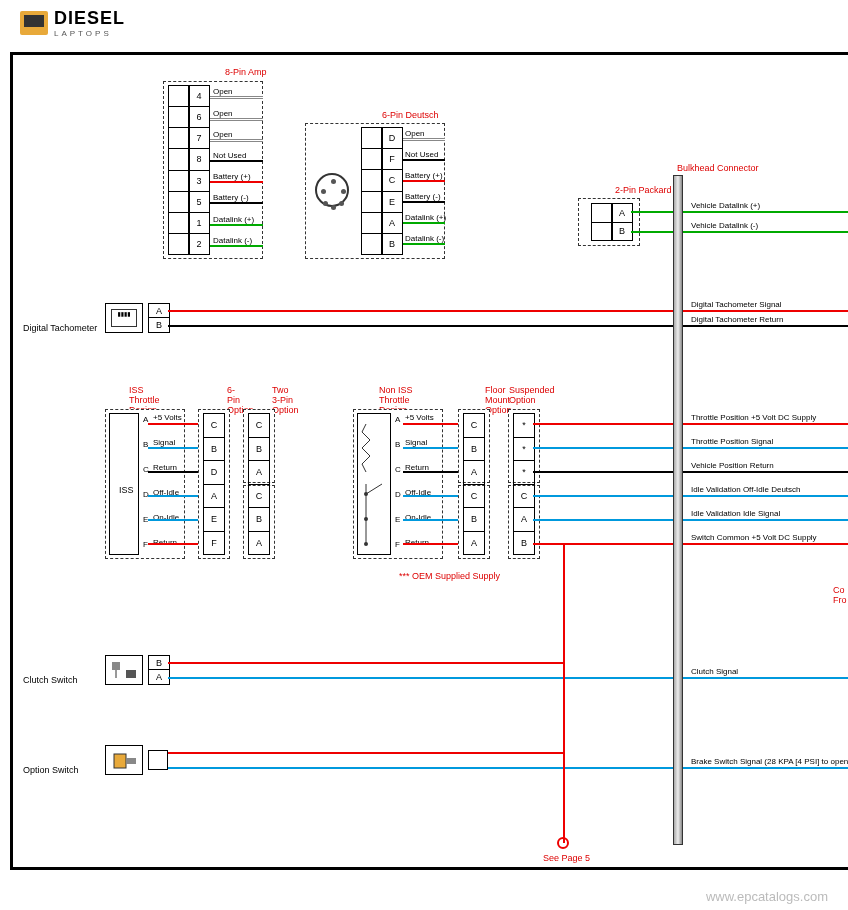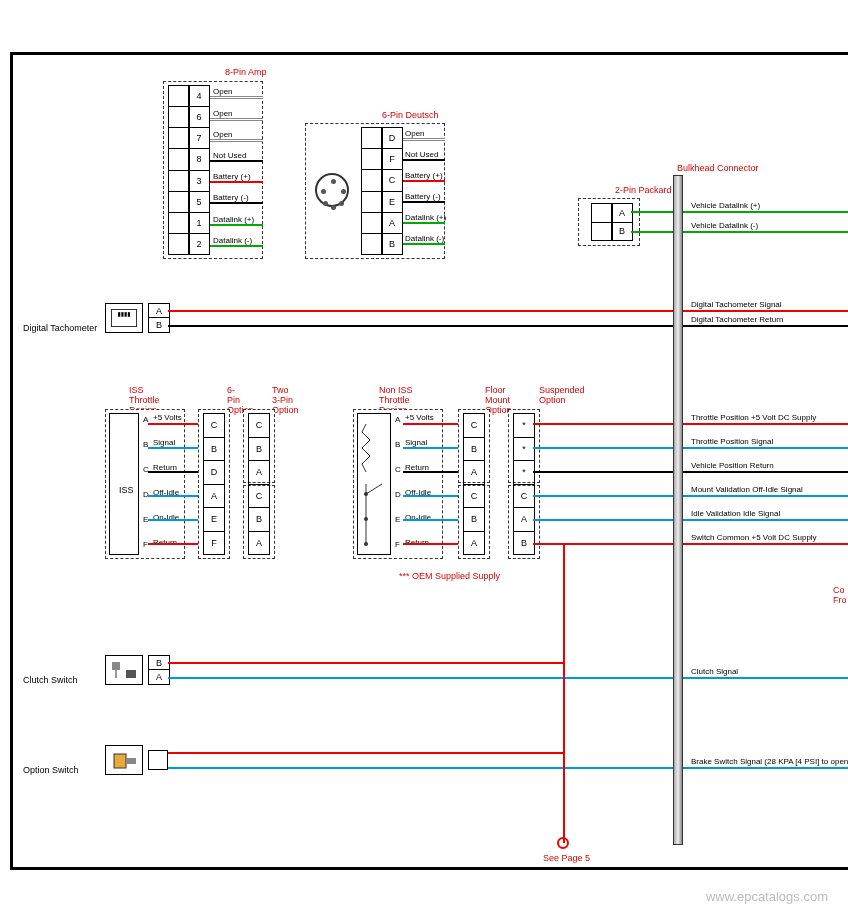--- a/index.html
+++ b/index.html
@@ -32,20 +32,27 @@
   .watermark { position:absolute; bottom:6px; right:20px; color:#bbb; font-size:13px; }
   .component { position:absolute; border:1px solid #000; background:#fff; }
   .conn-circle { width:34px; height:34px; border:2px solid #333; border-radius:50%; position:absolute; }
   .conn-circle::before { content:''; position:absolute; width:5px; height:5px; background:#555; border-radius:50%; top:4px; left:14px; box-shadow: -10px 10px 0 #555, 10px 10px 0 #555, -8px 22px 0 #555, 8px 22px 0 #555, 0 26px 0 #555;}
   .ring { position:absolute; width:12px; height:12px; border:2px solid #e00; border-radius:50%; }
 </style>
 </head>
 <body>
 
 <div class="header">
+  <div class="logo">
+    <div class="logo-box"></div>
+    <div>
+      <span class="logo-text">DIESEL</span>
+      <span class="logo-sub">LAPTOPS</span>
+    </div>
+  </div>
 </div>
 
 <div class="frame">
 
   <div class="label-red" style="left:188px; top:12px;">8-Pin Amp</div>
   <div class="dashed" style="left:150px; top:26px; width:100px; height:178px;"></div>
   <div class="pinbox" style="left:155px; top:30px; height:170px;">
     <div class="pin pin8">&nbsp;</div>
       <div class="pin pin8">&nbsp;</div>
       <div class="pin pin8">&nbsp;</div>
@@ -149,21 +156,21 @@
   <div class="wire red" style="left:670px; top:255px; right:0;"></div>
   <div class="siglabel" style="left:678px; top:245px;">Digital Tachometer Signal</div>
   <div class="wire blk" style="left:670px; top:270px; right:0;"></div>
   <div class="siglabel" style="left:678px; top:260px;">Digital Tachometer Return</div>
 
   <div class="label-red" style="left:92px; top:330px; width:46px;">ISS Throttle Design</div>
   <div class="label-red" style="left:190px; top:330px; width:36px;">6-Pin Option</div>
   <div class="label-red" style="left:235px; top:330px; width:46px;">Two 3-Pin Option</div>
   <div class="label-red" style="left:342px; top:330px; width:60px;">Non ISS Throttle Design</div>
   <div class="label-red" style="left:448px; top:330px; width:50px;">Floor Mount Option</div>
-  <div class="label-red" style="left:502px; top:330px; width:50px;">Suspended Option</div>
+  <div class="label-red" style="left:472px; top:330px; width:50px;">Suspended Option</div>
 
   <div class="dashed" style="left:92px; top:354px; width:80px; height:150px;"></div>
   <div class="label-blk" style="left:106px; top:422px;">ISS</div>
   <div style="position:absolute; left:96px; top:358px; width:30px; height:142px; border:1px solid #000;"></div>
 
   <div class="siglabel" style="left:130px; top:360px;">A</div>
   <div class="siglabel" style="left:130px; top:385px;">B</div>
   <div class="siglabel" style="left:130px; top:410px;">C</div>
   <div class="siglabel" style="left:130px; top:435px;">D</div>
   <div class="siglabel" style="left:130px; top:460px;">E</div>
@@ -260,21 +267,21 @@
   <div class="wire red" style="left:670px; top:368px; right:0;"></div>
   <div class="siglabel" style="left:678px; top:358px;">Throttle Position +5 Volt DC Supply</div>
   <div class="wire blu" style="left:520px; top:392px; width:140px;"></div>
   <div class="wire blu" style="left:670px; top:392px; right:0;"></div>
   <div class="siglabel" style="left:678px; top:382px;">Throttle Position Signal</div>
   <div class="wire blk" style="left:520px; top:416px; width:140px;"></div>
   <div class="wire blk" style="left:670px; top:416px; right:0;"></div>
   <div class="siglabel" style="left:678px; top:406px;">Vehicle Position Return</div>
   <div class="wire blu" style="left:520px; top:440px; width:140px;"></div>
   <div class="wire blu" style="left:670px; top:440px; right:0;"></div>
-  <div class="siglabel" style="left:678px; top:430px;">Mount Validation Off-Idle Signal</div>
+  <div class="siglabel" style="left:678px; top:430px;">Idle Validation Off-Idle Deutsch</div>
   <div class="wire blu" style="left:520px; top:464px; width:140px;"></div>
   <div class="wire blu" style="left:670px; top:464px; right:0;"></div>
   <div class="siglabel" style="left:678px; top:454px;">Idle Validation Idle Signal</div>
   <div class="wire red" style="left:520px; top:488px; width:140px;"></div>
   <div class="wire red" style="left:670px; top:488px; right:0;"></div>
   <div class="siglabel" style="left:678px; top:478px;">Switch Common +5 Volt DC Supply</div>
 
   <div class="note" style="left:386px; top:516px;">*** OEM Supplied Supply</div>
   <div class="note" style="left:820px; top:530px; width:20px;">Co
 Fro</div>

